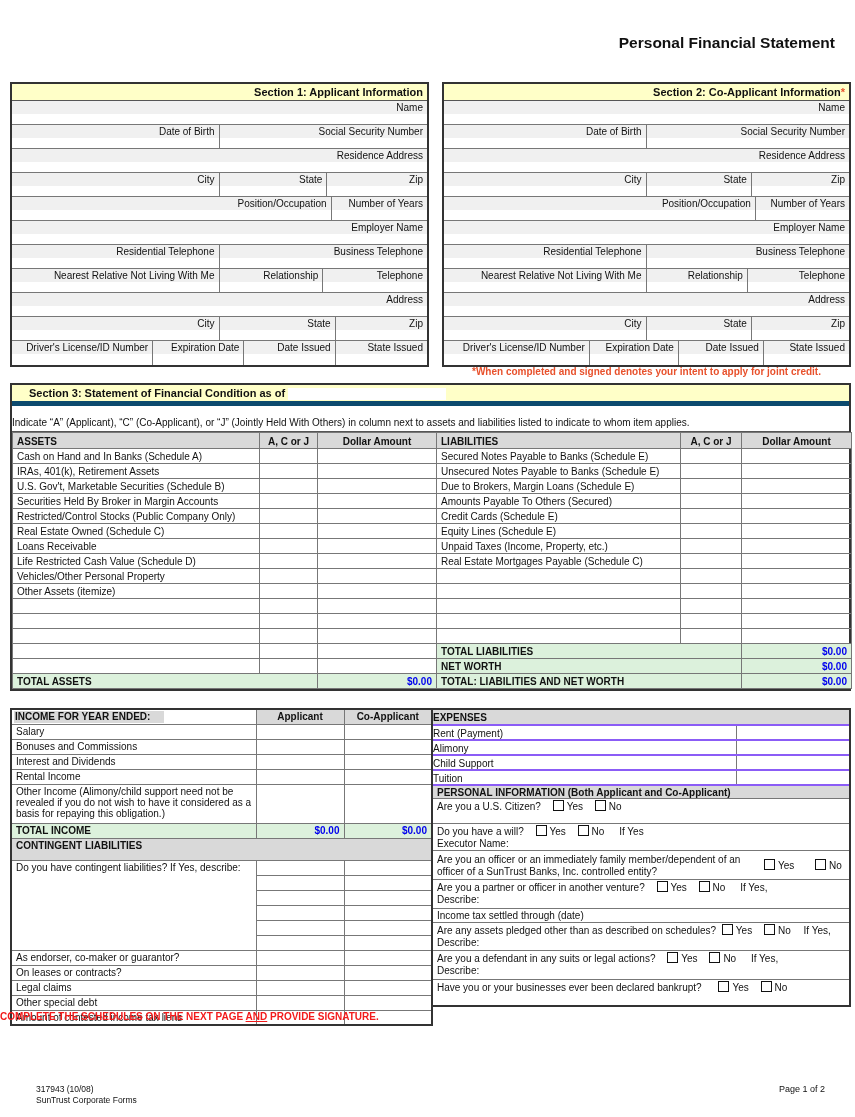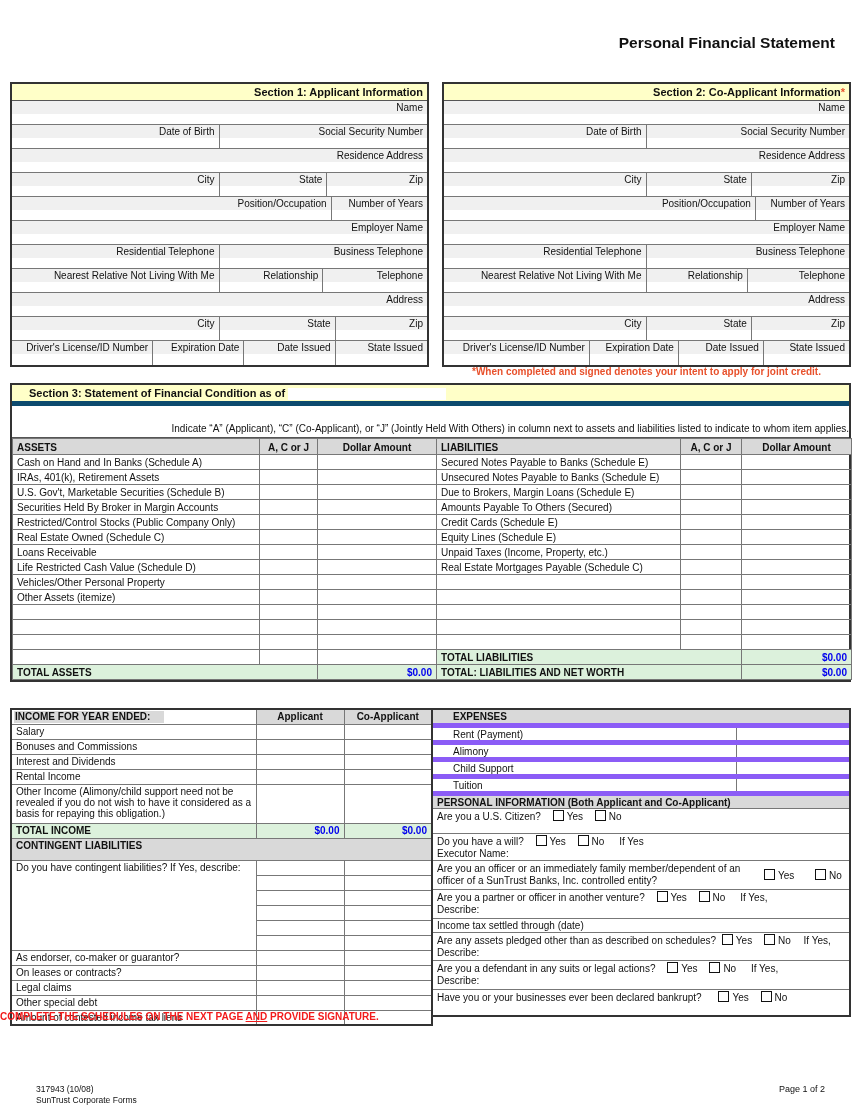--- a/index.html
+++ b/index.html
@@ -21,39 +21,39 @@
   .fcell:last-child{border-right:none;}
   .frow:last-child .fcell{border-bottom:none;}
   .flbl{display:block;background:#f0f0f0;padding:1px 4px 1px;font-size:10px;line-height:11px;white-space:nowrap;}
 
   #section2-note{top:366px;left:442px;width:409px;text-align:center;font-size:10px;font-weight:bold;color:#e8512c;}
 
   
   #section3{left:10px;top:383px;width:841px;border:2px solid #333;box-sizing:border-box;}
   #s3-hd{background:#ffffc8;border-bottom:5px solid #0c4a6e;font-size:11px;font-weight:bold;padding:2px 17px 1px;height:13px;line-height:12px;}
   #s3-date-input{display:inline-block;width:158px;height:12px;background:#fff;vertical-align:-3px;margin-left:3px;}
-  #s3-instr{font-size:10px;text-align:right;padding:17px 0 2px;border-bottom:1px solid #555;line-height:12px;}
+  #s3-instr{font-size:10px;text-align:left;padding:11px 0 2px;border-bottom:1px solid #555;line-height:12px;}
   table.t3{border-collapse:collapse;table-layout:fixed;width:100%;}
   table.t3 td{box-sizing:border-box;border:1px solid #777;font-size:10px;line-height:11px;padding:1px 4px 0;height:15px;overflow:hidden;white-space:nowrap;}
   table.t3 tr.hd td{background:#d9d9d9;font-weight:bold;height:16px;}
   td.grn{background:#dcf1dc;font-weight:bold;}
   td.grnv{background:#dcf1dc;}
 
   
   #income{left:10px;top:708px;width:421px;}
   table.ti{border-collapse:collapse;table-layout:fixed;width:100%;border:2px solid #333;}
   table.ti td{box-sizing:border-box;border:1px solid #777;font-size:10px;line-height:11px;padding:1px 4px 0;height:15px;overflow:hidden;vertical-align:top;}
   .graybox{display:inline-block;background:#d9d9d9;font-weight:bold;padding:0 14px 1px 1px;margin-left:-2px;}
   td.ghd{background:#d9d9d9;font-weight:bold;text-align:center;}
   td.sm{height:14px;}
   td.xs{height:13px;}
 
   #rightcol{left:431px;top:708px;width:420px;border:2px solid #333;box-sizing:border-box;background:#fff;}
   table.te{border-collapse:collapse;table-layout:fixed;width:100%;}
-  table.te td{box-sizing:border-box;border-bottom:5px solid #8b5cf6;font-size:10px;line-height:11px;padding:1px 20px 0;height:15px;overflow:hidden;}
+  table.te td{box-sizing:border-box;border-bottom:2px solid #8b5cf6;font-size:10px;line-height:11px;padding:1px 0 0;height:15px;overflow:hidden;}
   table.te td.val{border-left:1px solid #777;}
   table.te td.ghd2{background:#d9d9d9;font-weight:bold;}
   .qrow{box-sizing:border-box;border-bottom:1px solid #777;font-size:10px;line-height:12px;padding:1px 4px 0;overflow:hidden;}
   .qrow:last-child{border-bottom:none;}
   .ghd3{background:#d9d9d9;font-weight:bold;height:13px;line-height:11px;}
   .cb{display:inline-block;width:9px;height:9px;border:1px solid #111;margin:0 3px 0 9px;vertical-align:-1px;background:#fff;}
   .q2flex{display:flex;align-items:center;}
   .q2flex .qt{width:318px;}
 
   #banner{top:1011px;left:0;width:855px;text-align:left;font-size:10px;font-weight:bold;color:#f21b1b;}
@@ -385,20 +385,27 @@
           <td></td>
         </tr>
     <tr>
           <td></td>
           <td></td>
           <td></td>
           <td class="grn" colspan="2">TOTAL LIABILITIES</td>
           <td class="grnv r blue">$0.00</td>
         </tr>
     <tr>
+          <td></td>
+          <td></td>
+          <td></td>
+          <td class="grn" colspan="2">NET WORTH</td>
+          <td class="grnv r blue">$0.00</td>
+        </tr>
+    <tr>
           <td class="grn" colspan="2">TOTAL ASSETS</td>
           <td class="grnv r blue">$0.00</td>
           <td class="grn" colspan="2">TOTAL: LIABILITIES AND NET WORTH</td>
           <td class="grnv r blue">$0.00</td>
         </tr>
   </tbody>
     </table>
 </div>
 
 <div id="income" class="abs">

